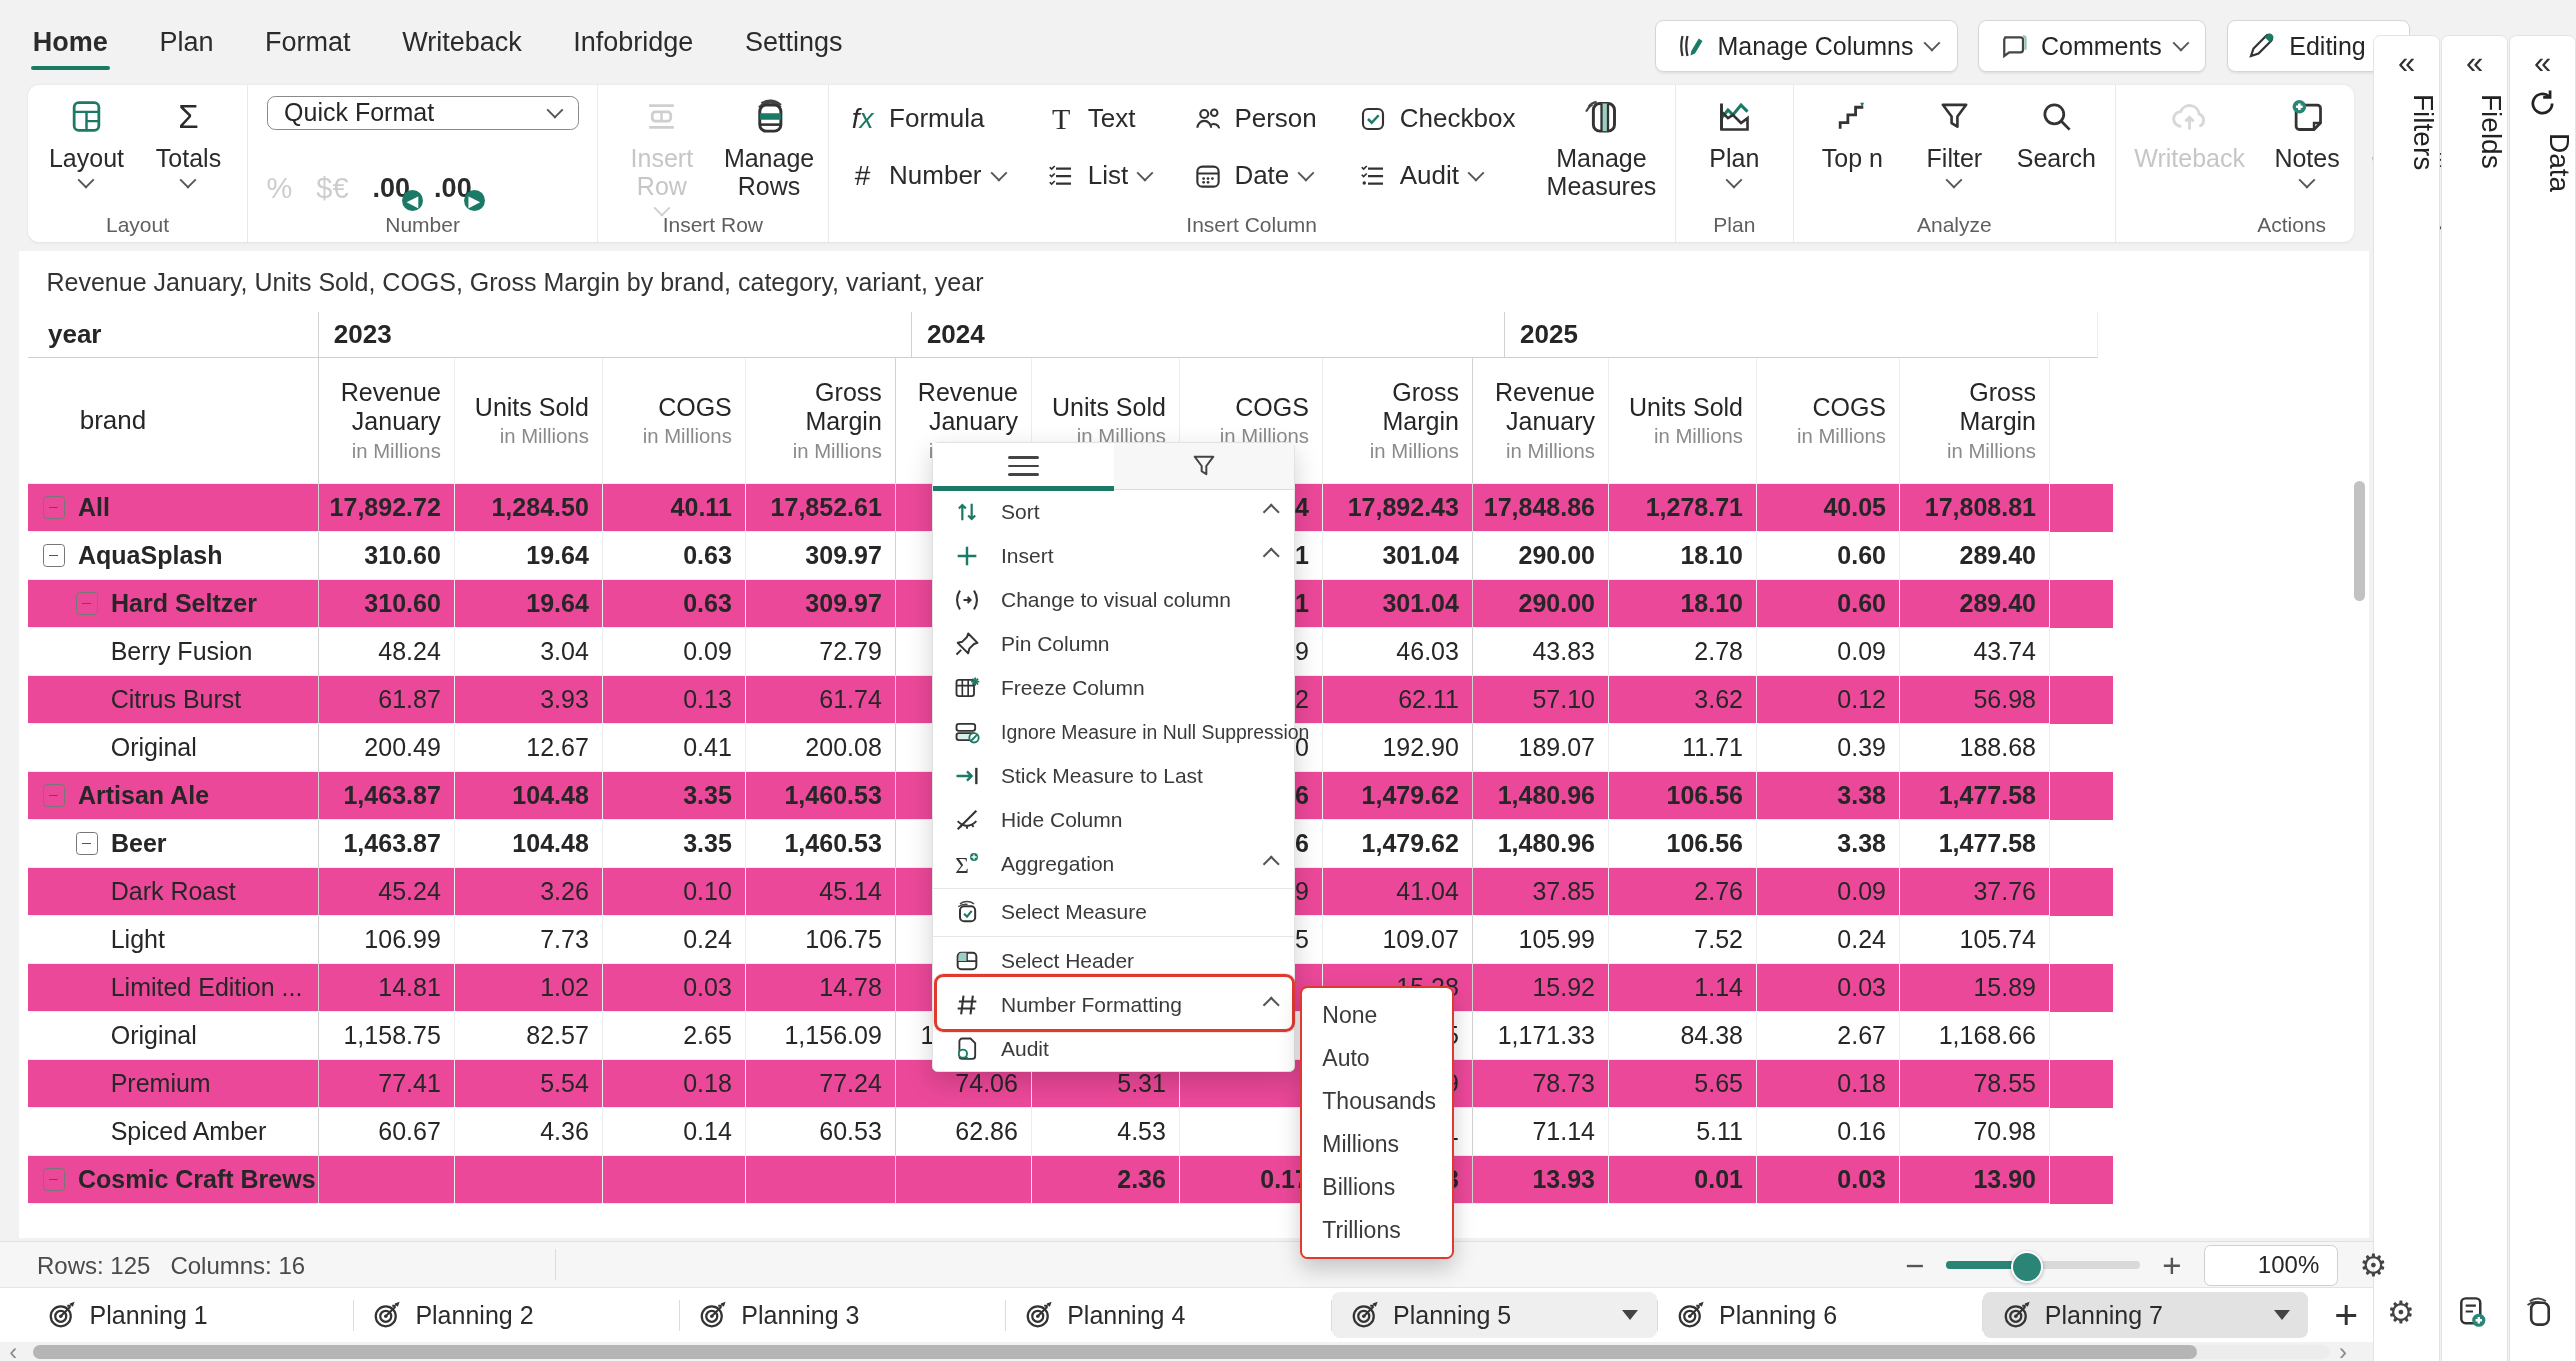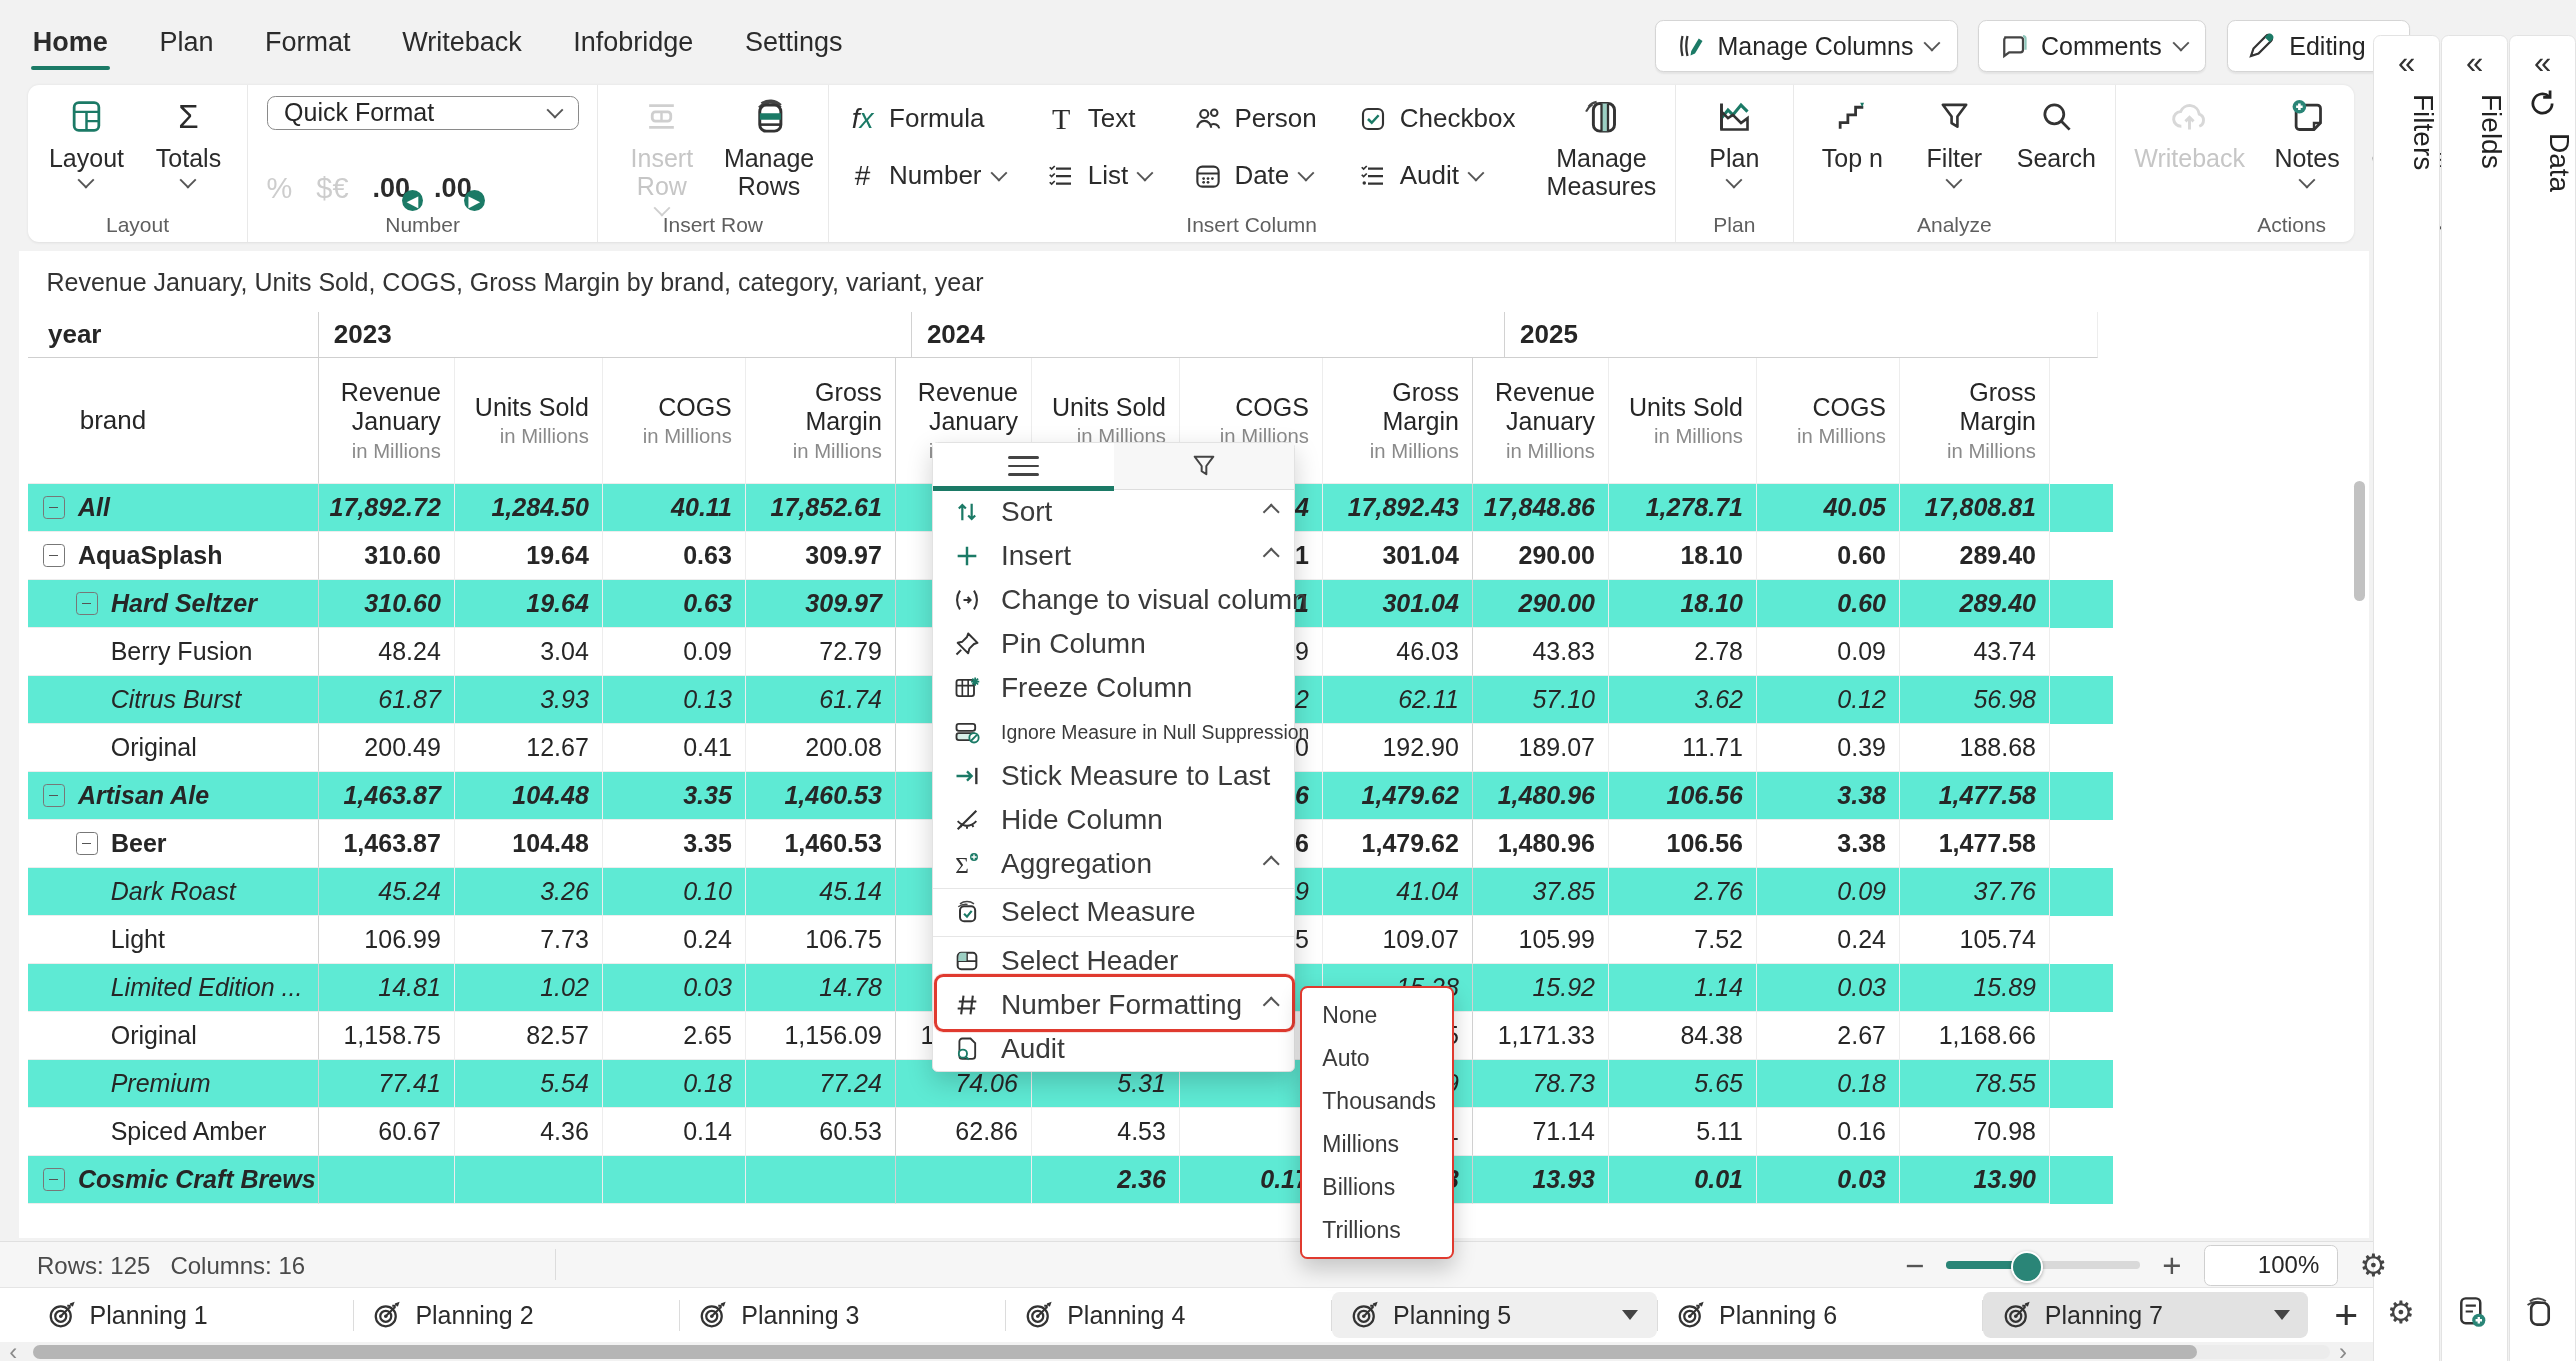--- a/index.html
+++ b/index.html
@@ -52,38 +52,38 @@
   .h1row .cell{height:46px;border-bottom:0.9px solid #cfcfcf;font-size:26px;font-weight:600;display:flex;align-items:center;}
   .h1row .c-label{padding-left:20.3px;border-right:0.9px solid #d2d2d2;}
   .h1row .ycell{width:594px;padding-left:15px;}
   .h2row .cell{height:126px;}
   .h2row .c-label{display:flex;align-items:center;padding-left:52px;font-size:26px;}
   .mhead{display:flex;flex-direction:column;align-items:flex-end;justify-content:center;padding-right:13px;text-align:right;}
   .mhead .mn{font-size:25px;color:#262626;line-height:1.15;}
   .mhead .ms{font-size:20.3px;color:#8a8a8a;margin-top:3.7px;}
   .drow .cell{height:48px;font-size:25px;display:flex;align-items:center;justify-content:flex-end;padding-right:13px;white-space:nowrap;}
   .drow .c-label{justify-content:flex-start;padding-right:0;}
-  .drow.shade{background:#5eead4;font-style:italic;}
+  .drow.shade{background:#ec4899;}
   .drow.bold .cell{font-weight:700;}
   .rlab{display:flex;align-items:center;gap:13px;}
   .lv0{padding-left:15px;}.lv1{padding-left:48px;}.lv2{padding-left:83px;}
   .expander{width:20.3px;height:20.3px;border:1.4px solid #777;border-radius:3.7px;display:flex;align-items:center;justify-content:center;flex:0 0 auto;cursor:pointer;}
   .expander::before{content:"";width:9.2px;height:1.8px;background:#555;}
   
   #vscroll{position:absolute;left:2354px;top:231px;width:11px;height:740px;}
   #vscroll .thumb{position:absolute;left:0;top:250px;width:11px;height:120px;background:#c2c2c2;border-radius:5.5px;}
   
   #ctxmenu{position:absolute;left:932px;top:442px;width:361px;background:#fff;border:0.9px solid #e2e2e2;border-radius:5.5px;box-shadow:0 9.2px 26px rgba(0,0,0,.18);z-index:30;}
   #cm-tabs{display:flex;height:46px;border-bottom:0.9px solid #ddd;}
   .cm-tab{flex:1;display:flex;align-items:center;justify-content:center;position:relative;cursor:pointer;background:#f7f7f7;}
   .cm-tab.active{background:#fff;}
   .cm-tab.active::after{content:"";position:absolute;left:0;right:0;bottom:-1.8px;height:4.6px;background:#1b7a66;}
   .cm-item{height:44px;display:flex;align-items:center;gap:18.5px;padding:0 16.6px 0 18.5px;cursor:pointer;position:relative;}
   .cm-item .cmi{width:31px;display:flex;justify-content:center;flex:0 0 auto;}
-  .cm-item .lbl{font-size:28px;color:#3a3a3a;white-space:nowrap;}
+  .cm-item .lbl{font-size:21px;color:#3a3a3a;white-space:nowrap;}
   .cm-item.long .lbl{font-size:19.4px;}
   .cm-item .sub{margin-left:auto;}
   .cm-sep{height:0.9px;background:#e6e6e6;margin:1.8px 0;}
   .redbox{position:absolute;left:934px;top:974px;width:355px;height:52px;border:3.2px solid #e03a2f;border-radius:9.2px;z-index:35;pointer-events:none;box-shadow:0 0 0 0.9px rgba(224,58,47,.15);}
   #submenu{position:absolute;left:1300px;top:986px;width:150px;background:#fff;border:2.8px solid #e03a2f;border-radius:7.4px;box-shadow:0 9.2px 22px rgba(0,0,0,.2);z-index:40;padding:5.5px 0;}
   .sm-item{height:43px;display:flex;align-items:center;padding-left:20.3px;font-size:23px;color:#3a3a3a;cursor:pointer;}
   
   .hamb{display:inline-flex;flex-direction:column;gap:5.5px;}
   .hamb i{width:31px;height:2.8px;background:#444;border-radius:1.8px;}
   

